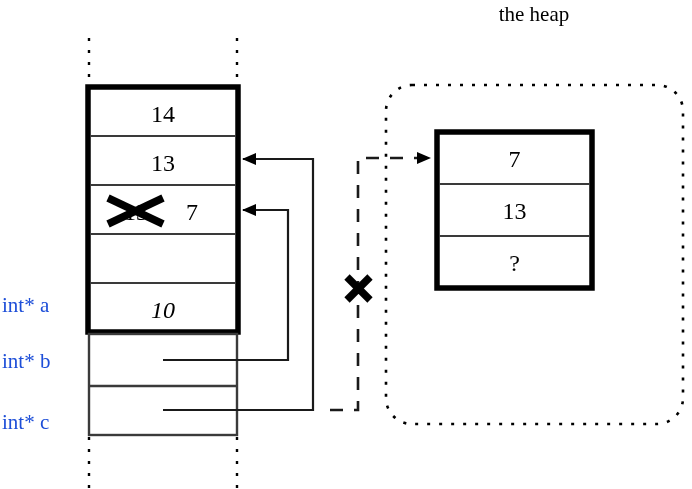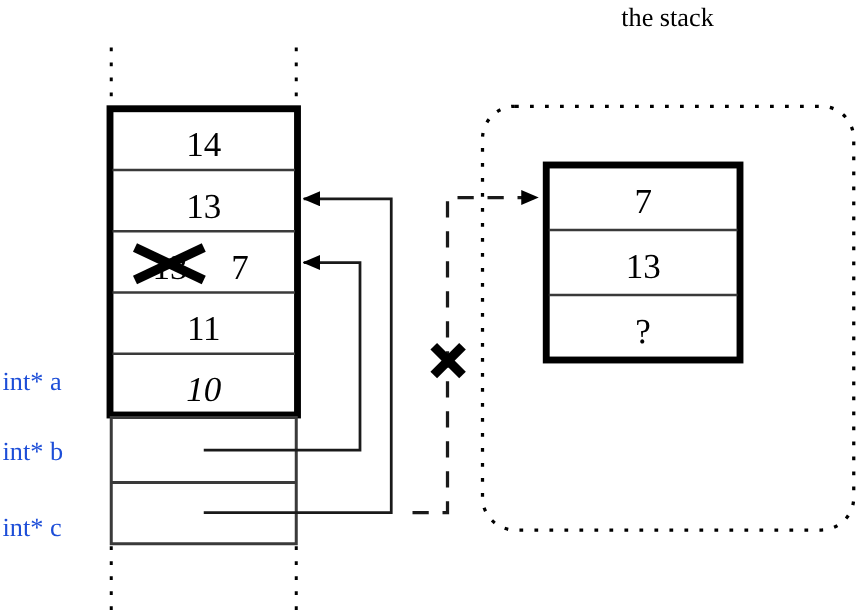--- a/index.html
+++ b/index.html
@@ -30,32 +30,32 @@
     text-align: center;
   }
   .var-label {
     position: absolute;
     font-size: 21px;
     color: #1d4ed8;
     white-space: nowrap;
   }
   .cell-value {
     position: absolute;
-    font-size: 28px;
+    font-size: 24px;
     color: #000;
     white-space: nowrap;
     text-align: center;
   }
 </style>
 </head>
 <body>
 
 <div id="canvas">
 
-  <div class="title-label" style="left:385px; top:2px; width:298px;">the stack</div>
+  <div class="title-label" style="left:385px; top:2px; width:298px;">the heap</div>
 
   <svg class="layer" viewBox="0 0 692 489">
     <defs>
       <marker id="arrowSolid" markerWidth="14" markerHeight="12" refX="13" refY="6" orient="auto" markerUnits="userSpaceOnUse">
         <path d="M0,0 L14,6 L0,12 Z" fill="#000000"></path>
       </marker>
     </defs>
 
     <g>
       <line x1="89" y1="38" x2="89" y2="87" stroke="#000" stroke-width="2.4" stroke-dasharray="3,9" stroke-linecap="butt"></line>
@@ -110,21 +110,20 @@
       <rect x="437" y="132" width="155" height="156" fill="#ffffff" stroke="#000000" stroke-width="5.5"></rect>
       <line x1="439" y1="184" x2="590" y2="184" stroke="#3a3a3a" stroke-width="2"></line>
       <line x1="439" y1="236" x2="590" y2="236" stroke="#3a3a3a" stroke-width="2"></line>
     </g>
   </svg>
 
   <div class="cell-value" style="left:88px; top:101px; width:150px;">14</div>
   <div class="cell-value" style="left:88px; top:150px; width:150px;">13</div>
   <div class="cell-value" style="left:105px; top:199px; width:62px;">13</div>
   <div class="cell-value" style="left:172px; top:199px; width:40px;">7</div>
-  <div class="cell-value" style="left:88px; top:248px; width:150px;">11</div>
   <div class="cell-value" style="left:88px; top:297px; width:150px;font-style:italic;">10</div>
 
   <div class="var-label" style="left:2px; top:293px;">int* a</div>
   <div class="var-label" style="left:2px; top:349px;text-align:right;">int* b</div>
   <div class="var-label" style="left:2px; top:410px;">int* c</div>
 
   <div class="cell-value" style="left:437px; top:146px; width:155px;">7</div>
   <div class="cell-value" style="left:437px; top:198px; width:155px;">13</div>
   <div class="cell-value" style="left:437px; top:250px; width:155px;">?</div>
 

